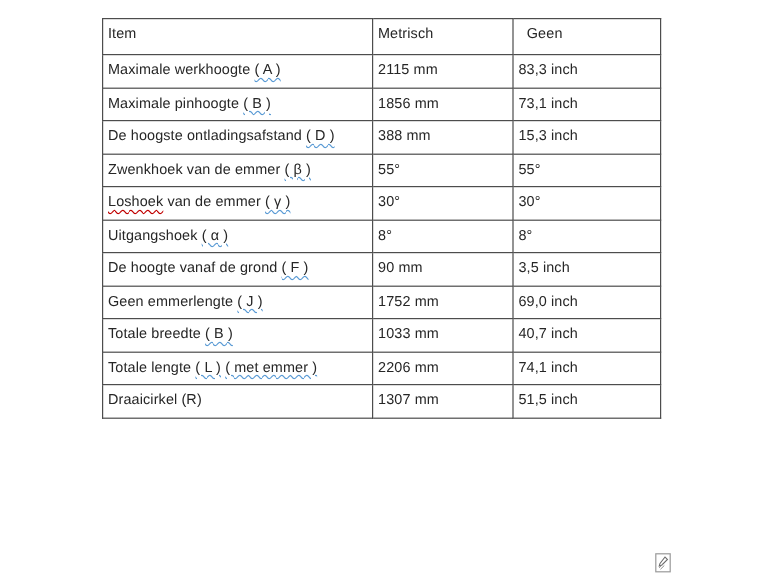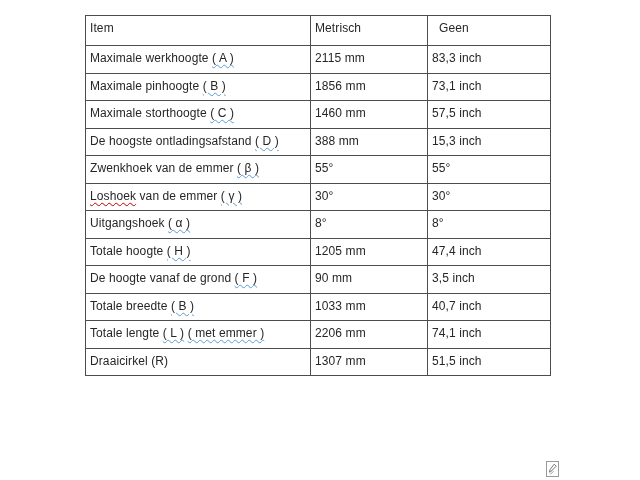--- a/index.html
+++ b/index.html
@@ -91,53 +91,48 @@
           <td><span>Maximale werkhoogte </span><span class="sq-blue">( A )</span></td>
           <td>2115 mm</td>
           <td>83,3 inch</td>
         </tr>
         <tr>
           <td><span>Maximale pinhoogte </span><span class="sq-blue">( B )</span></td>
           <td>1856 mm</td>
           <td>73,1 inch</td>
         </tr>
         <tr>
-          <td><span>Maximale storthoogte </span><span class="sq-blue">( C )</span></td>
-          <td>1460 mm</td>
-          <td>57,5 inch</td>
-        </tr>
-        <tr>
           <td><span>De hoogste ontladingsafstand </span><span class="sq-blue">( D )</span></td>
           <td>388 mm</td>
           <td>15,3 inch</td>
         </tr>
         <tr>
           <td><span>Zwenkhoek van de emmer </span><span class="sq-blue">( β )</span></td>
           <td>55°</td>
           <td>55°</td>
         </tr>
         <tr>
           <td><span class="sq-red">Loshoek</span><span> van de emmer </span><span class="sq-blue">( γ )</span></td>
           <td>30°</td>
           <td>30°</td>
         </tr>
         <tr>
           <td><span>Uitgangshoek </span><span class="sq-blue">( α )</span></td>
           <td>8°</td>
           <td>8°</td>
         </tr>
         <tr>
-          <td><span>Totale hoogte </span><span class="sq-blue">( H )</span></td>
-          <td>1205 mm</td>
-          <td>47,4 inch</td>
-        </tr>
-        <tr>
           <td><span>De hoogte vanaf de grond </span><span class="sq-blue">( F )</span></td>
           <td>90 mm</td>
           <td>3,5 inch</td>
+        </tr>
+        <tr>
+          <td><span>Geen emmerlengte </span><span class="sq-blue">( J )</span></td>
+          <td>1752 mm</td>
+          <td>69,0 inch</td>
         </tr>
         <tr>
           <td><span>Totale breedte </span><span class="sq-blue">( B )</span></td>
           <td>1033 mm</td>
           <td>40,7 inch</td>
         </tr>
         <tr>
           <td><span>Totale lengte </span><span class="sq-blue">( L )</span><span> </span><span class="sq-blue">( met emmer )</span></td>
           <td>2206 mm</td>
           <td>74,1 inch</td>

